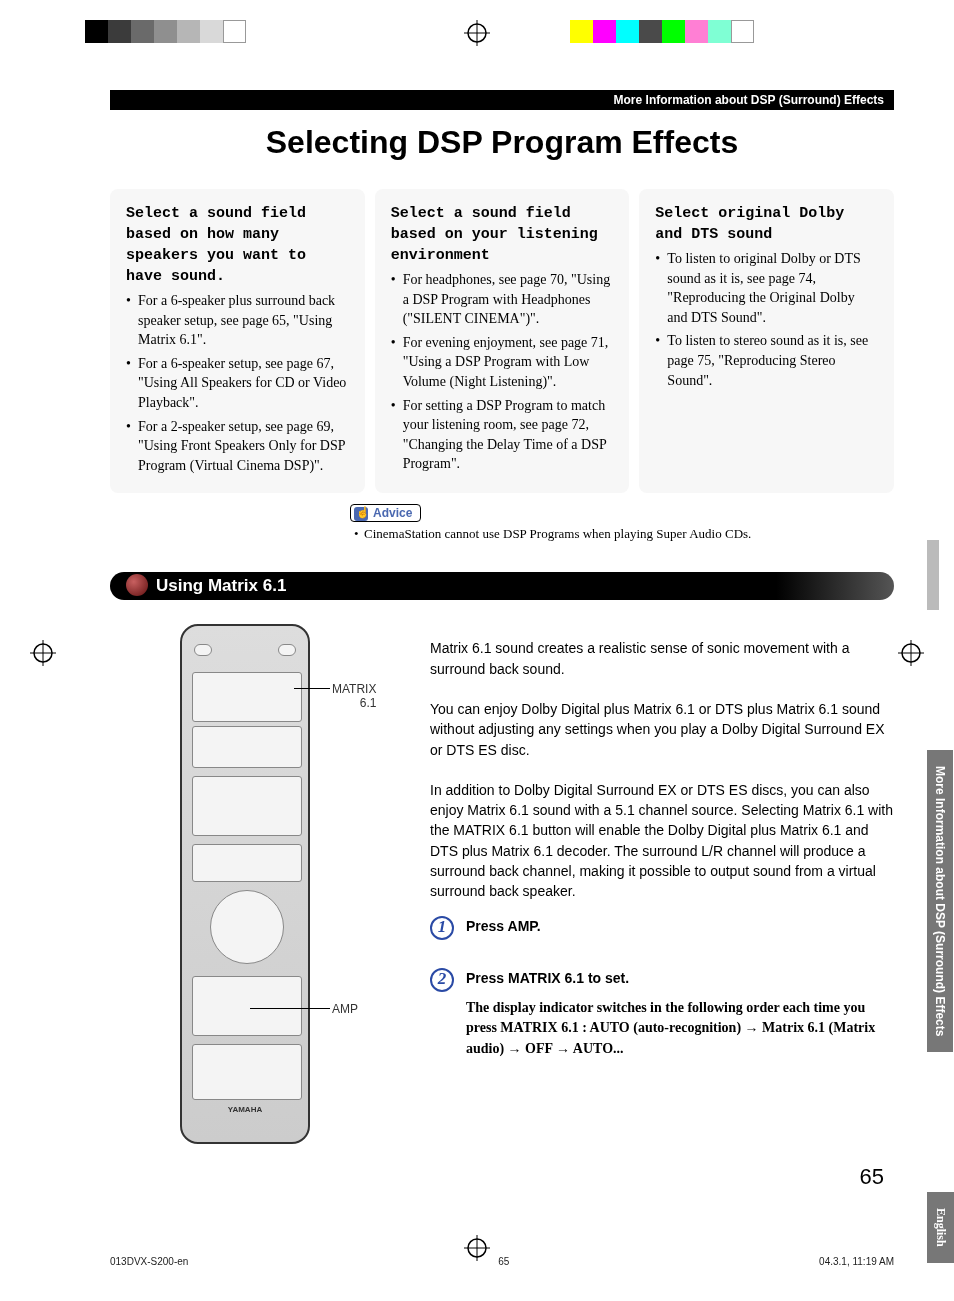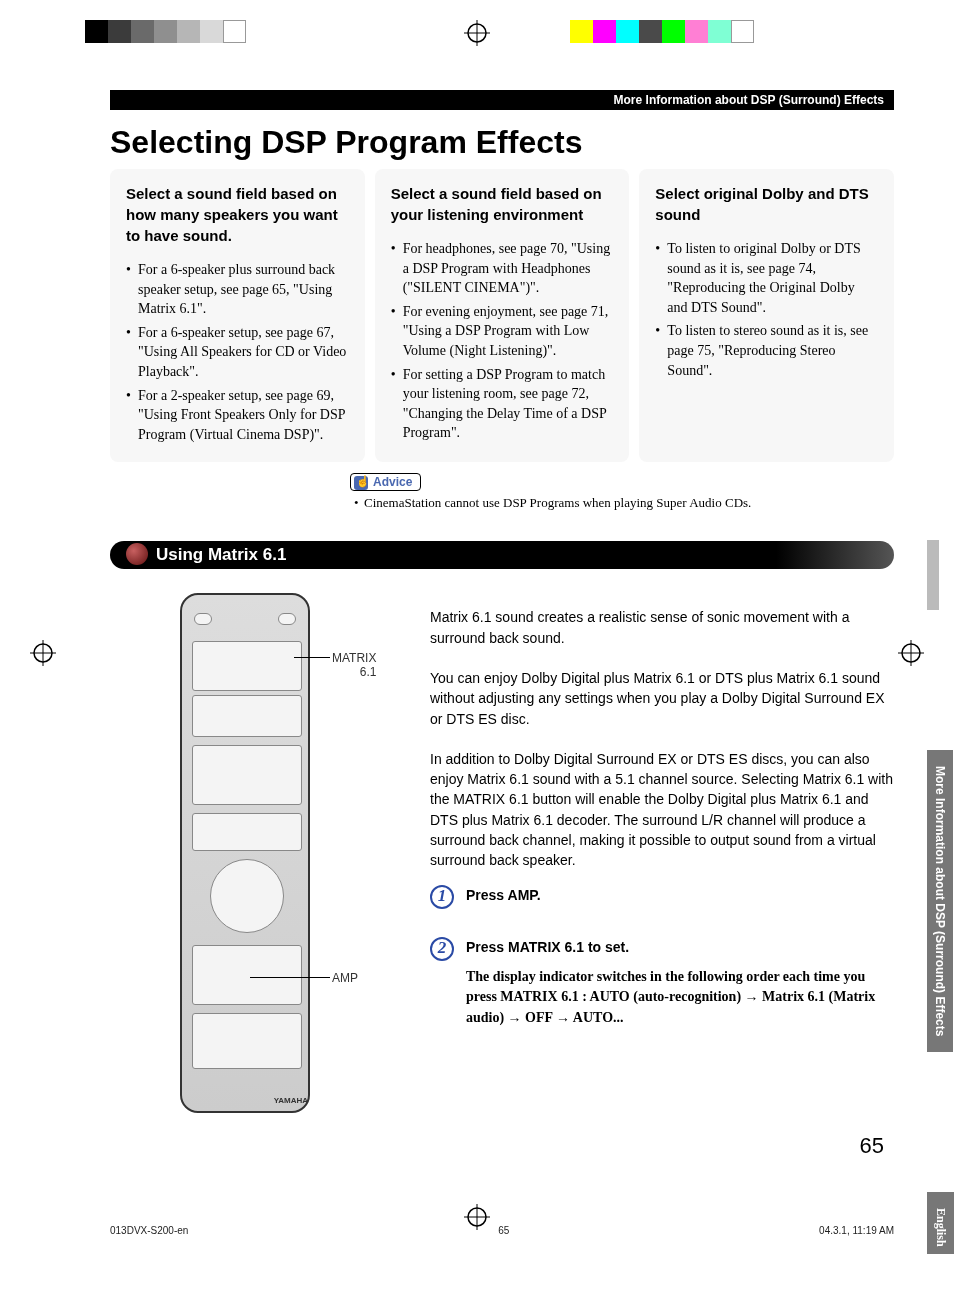--- a/index.html
+++ b/index.html
@@ -13,26 +13,26 @@
   .crop-mark { position: absolute; font-family: sans-serif; color: #333; }
   .crop-top { top: 20px; left: 464px; }
   .crop-bottom { bottom: 20px; left: 464px; }
   .crop-left { top: 640px; left: 30px; }
   .crop-right { top: 640px; right: 30px; }
 
   .page { position: relative; padding: 90px 60px 60px 110px; }
 
   .black-header { background:#000; color:#fff; font-size:12px; font-weight:bold; padding:3px 10px; text-align:right; margin-bottom:14px; }
 
-  h1 { font-size: 32px; font-weight: bold; margin-bottom: 8px; }
+  h1 { font-size: 32px; font-weight: bold; margin-bottom: 28px; text-align: center; }
   .intro { margin-left: 205px; font-size: 14px; line-height: 1.4; margin-bottom: 24px; }
 
   .three-col { display:flex; gap:10px; margin-bottom:10px; }
   .col { flex:1; background:#f7f7f7; border-radius:8px; padding:14px 16px; }
-  .col h3 { font-size:15px; font-weight:bold; margin-bottom:14px; line-height:1.4; }
+  .col h3 { font-size:15px; font-weight:bold; margin-bottom:4px; line-height:1.4;font-family:Liberation Mono, monospace; }
   .col ul { list-style:none; font-family: 'Times New Roman', serif; font-size:14px; line-height:1.4; }
   .col li { padding-left:12px; position:relative; margin-bottom:4px; }
   .col li::before { content:"•"; position:absolute; left:0; }
 
   .advice-wrap { margin-left:240px; margin-bottom:30px; }
   .advice-badge { display:inline-block; border:1px solid #000; border-radius:4px; padding:1px 8px 1px 22px; font-size:12px; font-weight:bold; color:#4a68b0; position:relative; background:#fff; }
   .advice-badge::before { content:""; position:absolute; left:3px; top:2px; width:14px; height:14px; background:#4a68b0; border-radius:3px; }
   .advice-badge::after { content:"☝"; position:absolute; left:5px; top:1px; font-size:11px; color:#fff; }
   .advice-note { font-family:'Times New Roman', serif; font-size:13px; margin-top:4px; padding-left:14px; position:relative; }
   .advice-note::before { content:"•"; position:absolute; left:4px; }
@@ -170,21 +170,21 @@
       <div class="remote">
         <div class="tiny" style="top:18px;left:12px;width:18px;height:12px;border-radius:8px"></div>
         <div class="tiny" style="top:18px;right:12px;width:18px;height:12px;border-radius:8px"></div>
         <div class="tiny" style="top:46px;left:10px;width:110px;height:50px"></div>
         <div class="tiny" style="top:100px;left:10px;width:110px;height:42px"></div>
         <div class="tiny" style="top:150px;left:10px;width:110px;height:60px"></div>
         <div class="tiny" style="top:218px;left:10px;width:110px;height:38px"></div>
         <div class="tiny" style="top:264px;left:28px;width:74px;height:74px;border-radius:50%"></div>
         <div class="tiny" style="top:350px;left:10px;width:110px;height:60px"></div>
         <div class="tiny" style="top:418px;left:10px;width:110px;height:56px"></div>
-        <div style="position:absolute;bottom:6px;left:0;right:0;text-align:right;font-size:8px;font-weight:bold">YAMAHA</div>
+        <div style="position:absolute;bottom:28px;left:0;right:0;text-align:center;font-size:8px;font-weight:bold">YAMAHA</div>
 
         <div class="callout" style="top:56px">MATRIX 6.1</div>
         <div class="callout-line" style="top:62px;left:112px;width:36px"></div>
 
         <div class="callout" style="top:376px">AMP</div>
         <div class="callout-line" style="top:382px;left:68px;width:80px"></div>
       </div>
     </div>
 
     <div class="body-col">

